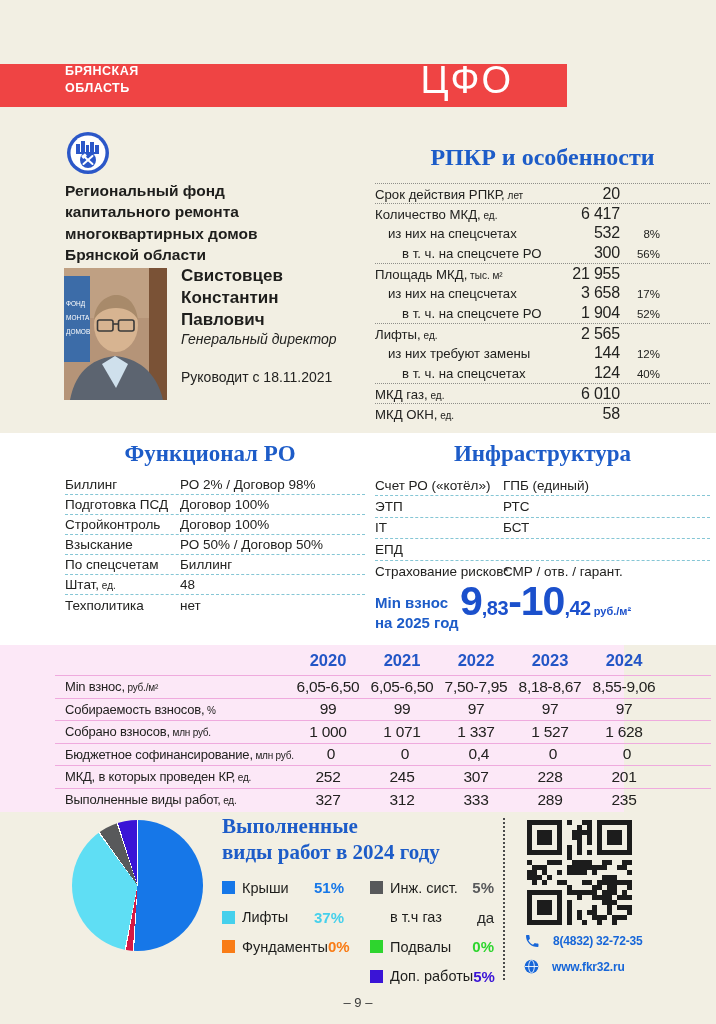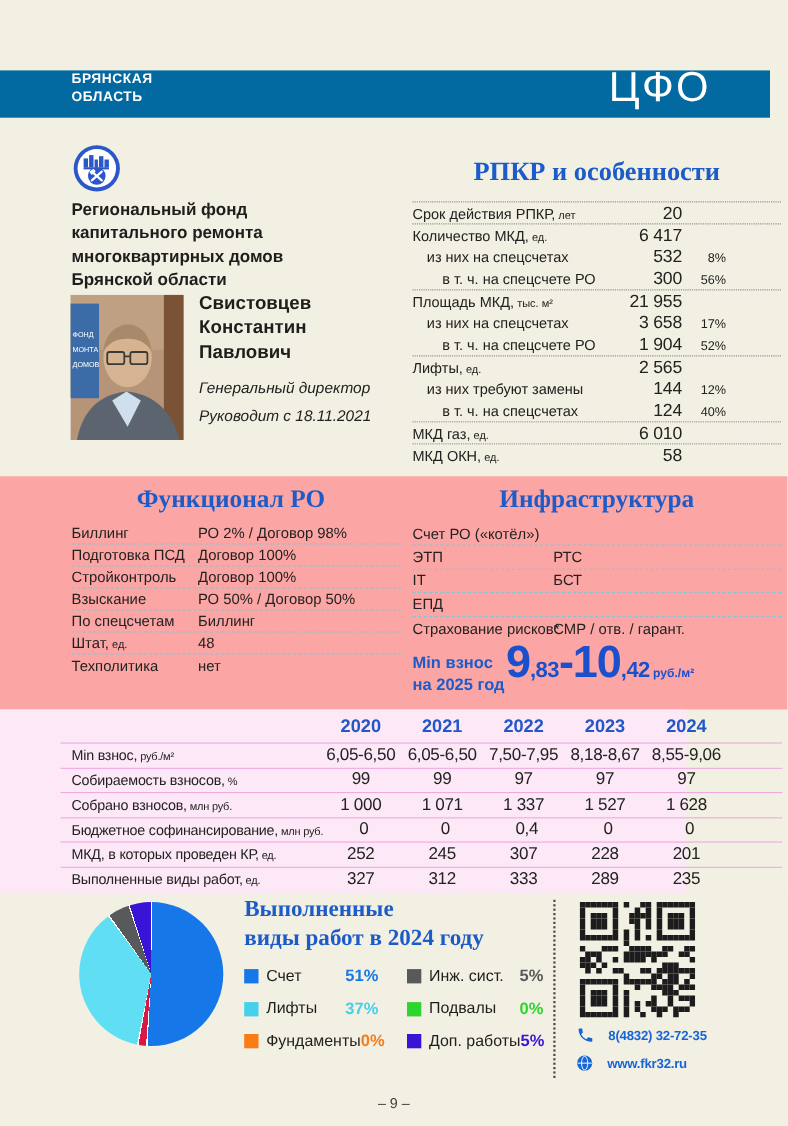--- a/index.html
+++ b/index.html
@@ -2,48 +2,48 @@
 <html><head>
 <meta charset="utf-8">
 <style>
   html,body{margin:0;padding:0}
   #page{position:relative;width:716px;height:1024px;background:#f2efe3;
     font-family:"Liberation Sans",sans-serif;color:#222220;overflow:hidden}
   .pre{white-space:pre-line}
   .serif-h{font-family:"Liberation Serif",serif;font-weight:bold;color:#1d5cc8}
 
   
-  .header-bar{position:absolute;left:0;top:64px;width:700px;height:43px;background:#0369a1;
+  .header-bar{position:absolute;left:0;top:64px;width:567px;height:43px;background:#ef4444;
     display:flex;align-items:center;justify-content:space-between;padding:0 54px 12px 65px;box-sizing:border-box}
   .header-region{font-size:12.5px;font-weight:bold;color:#fff;line-height:1.3;letter-spacing:.5px}
   .header-cfo{font-size:38px;color:#fff;letter-spacing:2px;line-height:1;font-weight:normal}
 
   
   .logo{position:absolute;left:66px;top:131px;width:44px;height:44px}
   .org-name{position:absolute;left:65px;top:180px;font-size:15.5px;font-weight:bold;line-height:1.38;color:#1e1e1c}
   .photo{position:absolute;left:64px;top:268px;width:103px;height:132px}
   .director{position:absolute;left:181px;top:265px;width:200px}
   .director-name{font-size:17px;font-weight:bold;line-height:1.3;color:#1e1e1c}
-  .director-pos{margin-top:13px;font-style:italic;font-size:14px}
-  .director-tenure{margin-top:10px;font-style:italic;font-size:14px}
+  .director-pos{font-style:italic;font-size:14px}
+  .director-tenure{margin-top:22px;font-size:14px}
 
   
   .rpkr-title{position:absolute;left:375px;top:144px;width:335px;text-align:center;font-size:24px}
   #rpkr-rows{position:absolute;left:375px;top:183px;width:335px}
   .trow{display:flex;align-items:baseline;height:20px;box-sizing:border-box;padding-right:50px}
   .trow.sep-top{border-top:1px dotted #8f8f8a}
   .trow .lab{flex:0 1 auto;font-size:13.2px;white-space:nowrap;padding-top:3px}
   .unit{font-size:10px}
   .trow .val{flex:1;text-align:right;font-size:16px;letter-spacing:-.2px}
   .trow .pct{width:40px;text-align:right;font-size:11.5px}
   .trow.ind1 .lab{padding-left:13px}
   .trow.ind2 .lab{padding-left:27px}
 
   
-  .band-cyan{position:absolute;left:0;top:433px;width:716px;height:212px;background:#fca5a5}
+  .band-cyan{position:absolute;left:0;top:433px;width:716px;height:212px;background:#ffffff}
   .func-title{position:absolute;left:55px;top:8px;width:310px;text-align:center;font-size:23px}
   .infra-title{position:absolute;left:375px;top:8px;width:335px;text-align:center;font-size:23px}
   #func-rows{position:absolute;left:65px;top:42px;width:300px}
   #infra-rows{position:absolute;left:375px;top:42px;width:335px}
   .kvrow{display:flex;align-items:center;height:20px;box-sizing:border-box;border-bottom:1px dashed #85c6d5}
   #infra-rows .kvrow{height:21.4px}
   .kvrow:last-child{border-bottom:none}
   .kvrow .k{width:115px;flex:none;font-size:13.5px;white-space:nowrap}
   #infra-rows .kvrow .k{width:128px}
   .kvrow .v{flex:1;font-size:13.5px;white-space:nowrap}
@@ -234,20 +234,21 @@
         </div>
         <div class="kvrow">
           <span class="k">Техполитика</span>
           <span class="v">нет</span>
         </div>
       </div>
     <div class="infra-title serif-h">Инфраструктура</div>
     <div id="infra-rows">
         <div class="kvrow">
           <span class="k">Счет РО («котёл»)</span>
+          <span class="v">ГПБ (единый)</span>
         </div>
         <div class="kvrow">
           <span class="k">ЭТП</span>
           <span class="v">РТС</span>
         </div>
         <div class="kvrow">
           <span class="k">IT</span>
           <span class="v">БСТ</span>
         </div>
         <div class="kvrow">
@@ -331,39 +332,44 @@
       </div>
   </div>
 
   <div class="band-bottom">
     <div id="pie" style="background: conic-gradient(rgb(255, 255, 255) 0deg, rgb(255, 255, 255) 0.6deg, rgb(22, 119, 232) 0.6deg, rgb(22, 119, 232) 183deg, rgb(255, 255, 255) 183deg, rgb(255, 255, 255) 183.6deg, rgb(255, 255, 255) 183.6deg, rgb(255, 255, 255) 184.2deg, rgb(214, 25, 69) 184.2deg, rgb(214, 25, 69) 190.2deg, rgb(255, 255, 255) 190.2deg, rgb(255, 255, 255) 190.8deg, rgb(255, 255, 255) 190.8deg, rgb(255, 255, 255) 191.4deg, rgb(95, 222, 244) 191.4deg, rgb(95, 222, 244) 323.4deg, rgb(255, 255, 255) 323.4deg, rgb(255, 255, 255) 324deg, rgb(255, 255, 255) 324deg, rgb(255, 255, 255) 324.6deg, rgb(88, 89, 91) 324.6deg, rgb(88, 89, 91) 341.4deg, rgb(255, 255, 255) 341.4deg, rgb(255, 255, 255) 342deg, rgb(255, 255, 255) 342deg, rgb(255, 255, 255) 342.6deg, rgb(58, 20, 214) 342.6deg, rgb(58, 20, 214) 359.4deg, rgb(255, 255, 255) 359.4deg, rgb(255, 255, 255) 360deg);"></div>
     <div class="chart-title serif-h pre">Выполненные
 виды работ в 2024 году</div>
     <div id="legend-left">
         <div class="lrow">
           <span class="sw" style="background: rgb(22, 119, 232);"></span>
-          <span class="ll">Счет</span>
+          <span class="ll">Крыши</span>
           <span class="lv" style="color: rgb(22, 119, 232);">51%</span>
         </div>
         <div class="lrow">
           <span class="sw" style="background: rgb(69, 208, 236);"></span>
           <span class="ll">Лифты</span>
           <span class="lv" style="color: rgb(69, 208, 236);">37%</span>
         </div>
         <div class="lrow">
           <span class="sw" style="background: rgb(249, 124, 22);"></span>
           <span class="ll">Фундаменты</span>
           <span class="lv" style="color: rgb(249, 124, 22);">0%</span>
         </div>
       </div>
     <div id="legend-right">
         <div class="lrow">
           <span class="sw" style="background: rgb(88, 89, 91);"></span>
           <span class="ll">Инж. сист.</span>
           <span class="lv" style="color: rgb(88, 89, 91);">5%</span>
+        </div>
+        <div class="lrow">
+          <span class="sw" style="visibility: hidden;"></span>
+          <span class="ll">в т.ч газ</span>
+          <span class="lv" style="color: rgb(38, 38, 38); font-weight: normal;">да</span>
         </div>
         <div class="lrow">
           <span class="sw" style="background: rgb(46, 213, 46);"></span>
           <span class="ll">Подвалы</span>
           <span class="lv" style="color: rgb(46, 213, 46);">0%</span>
         </div>
         <div class="lrow">
           <span class="sw" style="background: rgb(58, 20, 214);"></span>
           <span class="ll">Доп. работы</span>
           <span class="lv" style="color: rgb(58, 20, 214);">5%</span>

